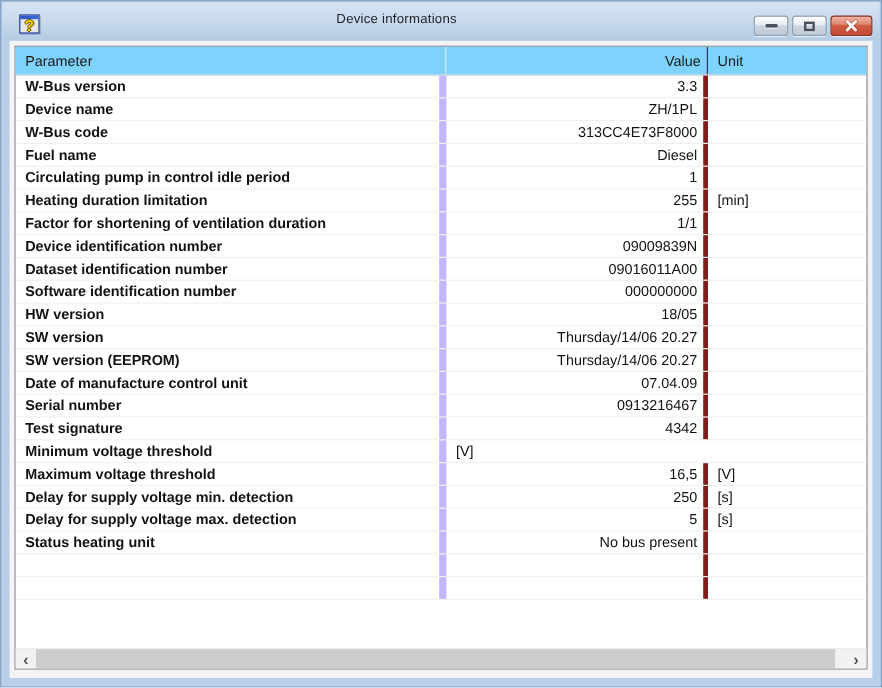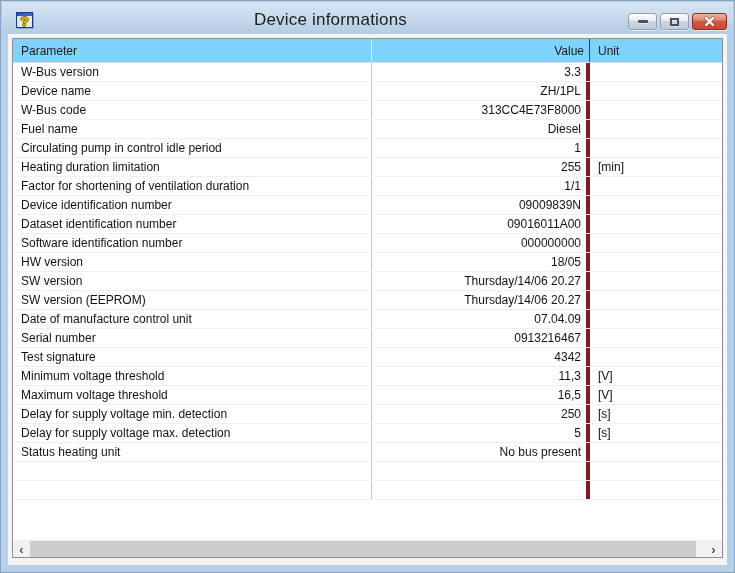--- a/index.html
+++ b/index.html
@@ -31,21 +31,21 @@
     background:linear-gradient(90deg,#2b57c5,#3a6ad8);
   }
   .app-icon .icon-question {
     position:absolute; left:0; right:0; top:2px; bottom:0;
     display:flex; align-items:center; justify-content:center;
     color:#f2cf00; font-weight:bold; font-size:13px; line-height:13px;
     text-shadow:0 1px 0 #6b5d00, 1px 0 0 #6b5d00, -1px 0 0 #6b5d00, 0 -1px 0 #6b5d00;
   }
   .title-text {
     flex:1; text-align:center; margin-top:8px;
-    font-size:17px; color:#1b1e22; letter-spacing:.2px;
+    font-size:11px; color:#1b1e22; letter-spacing:.2px;
     white-space:nowrap; overflow:hidden;
   }
   .caption-buttons {
     display:flex; gap:3px; margin-right:6px; margin-top:11px; align-items:flex-start;
   }
   .cap-btn {
     height:17px; border-radius:3px; border:1px solid #93a0ae;
     background:linear-gradient(#fdfefe, #e7ecf2 45%, #ccd5e0 50%, #c0cbd8);
     display:flex; align-items:center; justify-content:center;
     box-shadow:0 1px 0 rgba(255,255,255,.6);
@@ -84,21 +84,21 @@
   .hcell.parameter { width:359px; padding-left:8px; border-right:1px solid #dde7f1; }
   .hcell.value { width:218px; justify-content:flex-end; padding-right:5px; border-right:1px solid #7f1d1d; }
   .hcell.unit { flex:1; padding-left:8px; }
 
   .tbody { flex:none; }
   .trow {
     display:flex; height:19px; border-bottom:1px solid #f0f0f0;
     font-size:12px; color:#121212;
   }
   .trow .cell { display:flex; align-items:center; white-space:nowrap; overflow:hidden; }
-  .cell.parameter { width:359px; padding-left:8px; border-right:1px solid #c4b5fd; }
+  .cell.parameter { width:359px; padding-left:8px; border-right:6px solid #c4b5fd;font-weight:bold; }
   .cell.value { width:218px; justify-content:flex-end; padding-right:5px; border-right:4px solid #7f1d1d; }
   .cell.unit { flex:1; padding-left:8px; }
 
   .table-fill { flex:1; }
 
   
   .hscroll {
     flex:none; height:17px; display:flex; align-items:stretch;
     background:#f1f1f1; border-top:1px solid #ececec;
   }
@@ -222,21 +222,20 @@
             <div class="cell value">0913216467</div>
             <div class="cell unit"></div>
           </div>
           <div class="trow">
             <div class="cell parameter">Test signature</div>
             <div class="cell value">4342</div>
             <div class="cell unit"></div>
           </div>
           <div class="trow">
             <div class="cell parameter">Minimum voltage threshold</div>
-            <div class="cell value">11,3</div>
             <div class="cell unit">[V]</div>
           </div>
           <div class="trow">
             <div class="cell parameter">Maximum voltage threshold</div>
             <div class="cell value">16,5</div>
             <div class="cell unit">[V]</div>
           </div>
           <div class="trow">
             <div class="cell parameter">Delay for supply voltage min. detection</div>
             <div class="cell value">250</div>

